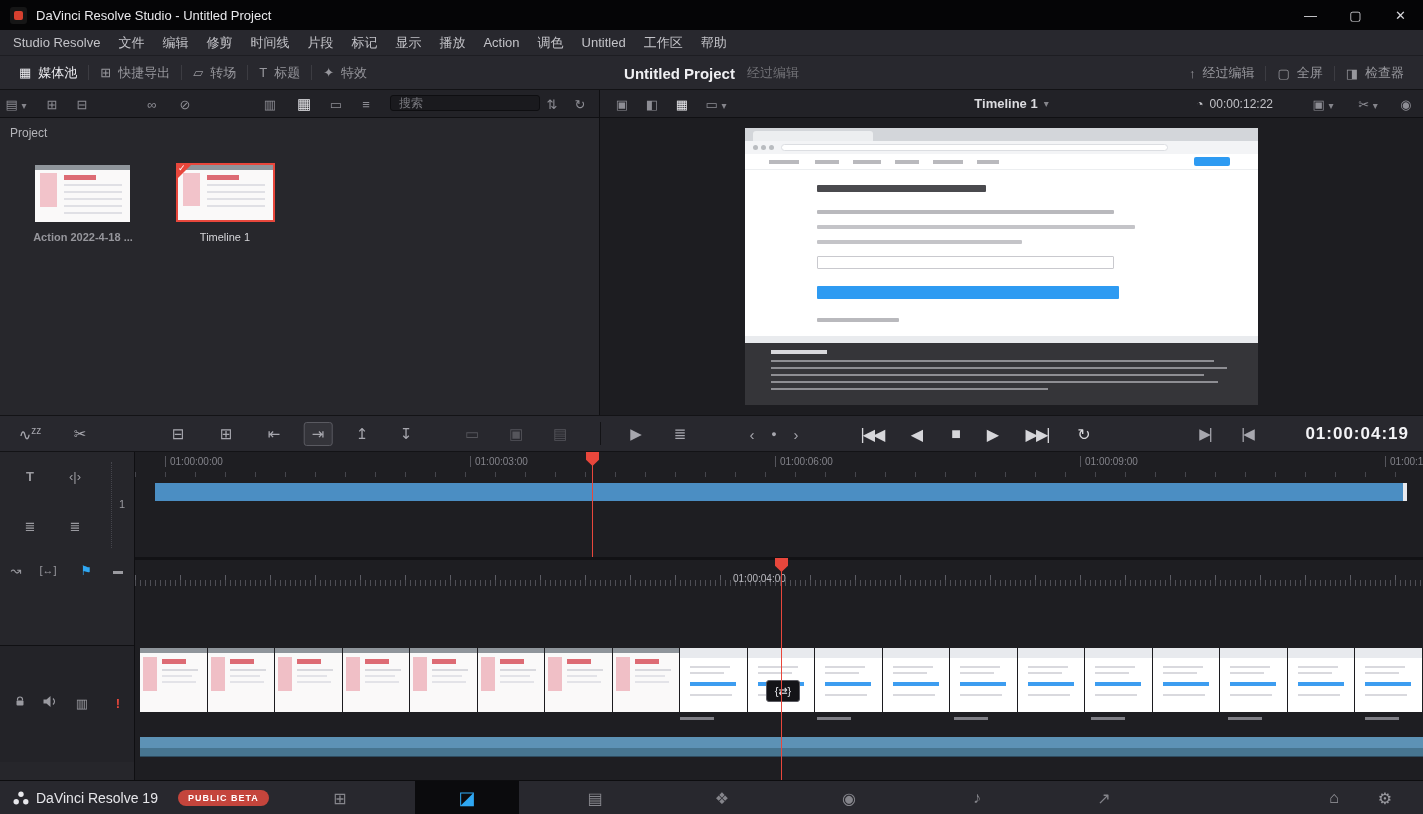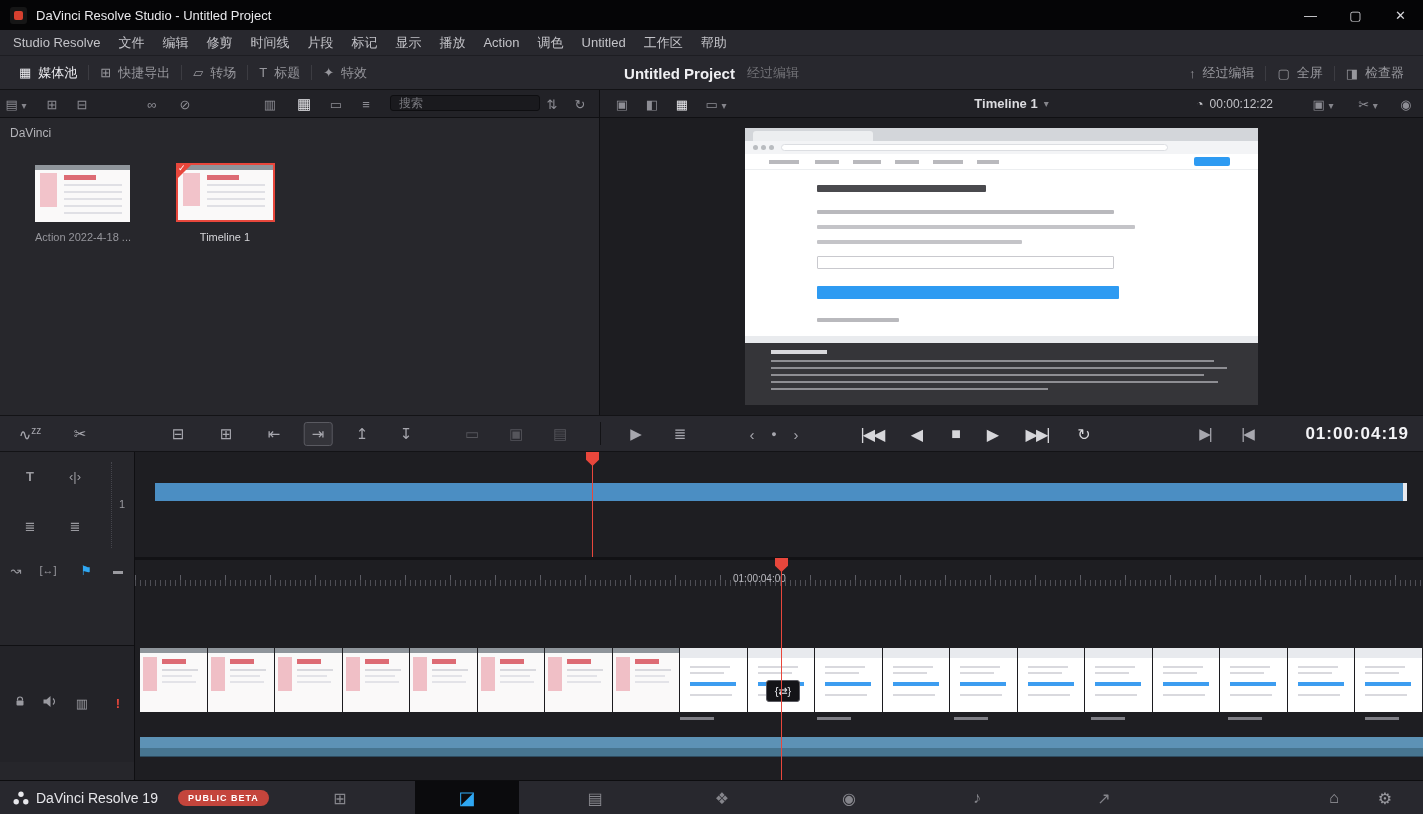--- a/index.html
+++ b/index.html
@@ -67,21 +67,21 @@
   .tm-bar   { position:absolute; top:0; left:0; right:0; height:5px; background:#8f959b; }
   .tm-side  { position:absolute; left:5%; top:14%; width:18%; height:60%; background:#f2c3ca; }
   .tm-chip  { position:absolute; left:30%; top:18%; width:34%; height:9%; background:#dd6b74; }
   .tm-lines { position:absolute; left:30%; top:34%; right:8%; bottom:14%;
               background:repeating-linear-gradient(180deg,#e0e0e5 0 2px, transparent 2px 7px); }
   .sel-badge { position:absolute; left:-2px; top:-2px; width:0; height:0;
                border-top:17px solid #e8473c; border-right:17px solid transparent; }
   .sel-check { position:absolute; left:0px; top:-2px; color:#fff; font-size:9px; }
   .clip-label { position:absolute; top:113px; text-align:center; font-size:11px; color:#96969c;
                 white-space:nowrap; overflow:hidden; }
-  .clip-label.l1 { left:8px;  width:150px; }
+  .clip-label.l1 { left:8px;  width:150px;font-weight:bold; }
   .clip-label.l2 { left:160px; width:130px; color:#d4d4d8; }
 
   .viewerpanel { position:absolute; top:118px; left:600px; right:0; height:297px; background:#1d1d21; }
   .preview { position:absolute; left:145px; top:10px; width:513px; height:277px; background:#e9ebee;
              display:flex; flex-direction:column; }
   .pv-tabs { height:13px; background:#d3d6da; position:relative; }
   .pv-tab  { position:absolute; left:8px; top:3px; width:120px; height:10px; background:#eceef0;
              border-radius:3px 3px 0 0; }
   .pv-url  { height:13px; background:#f3f4f6; position:relative; }
   .pv-dot  { position:absolute; top:4px; width:5px; height:5px; border-radius:50%; background:#b9bcc0; }
@@ -306,21 +306,21 @@
       </span>
       <span class="sic" style="left:768px">
         <span>✂</span>
         <span class="chev">▾</span>
       </span>
       <span class="sic" style="left:806px">◉</span>
     </div>
   </div>
 
   <div class="mediapool">
-    <span class="bin-label">DaVinci</span>
+    <span class="bin-label">Project</span>
     <div class="thumb t1">
       <span class="tm-bar"></span>
       <span class="tm-side"></span>
       <span class="tm-chip"></span>
       <span class="tm-lines"></span>
     </div>
     <div class="thumb t2">
       <span class="tm-bar"></span>
       <span class="tm-side"></span>
       <span class="tm-chip"></span>
@@ -425,20 +425,27 @@
           </svg></span>
       <span class="tli" style="left:50px;top:57px"><svg width="15" height="13" viewBox="0 0 15 13">
             <path d="M1 4.5h3l4-3.5v11l-4-3.5H1z" fill="#9a9aa0"></path>
             <path d="M10.5 3.5c2 1.8 2 4.2 0 6" stroke="#9a9aa0" fill="none" stroke-width="1.2"></path>
           </svg></span>
       <span class="tli" style="left:82px;top:57px">▥</span>
       <span class="tli alert" style="left:118px;top:57px">!</span>
     </div>
 
     <div class="tl-canvas">
+      <div class="ruler1">
+        <span class="rlabel" style="left:30px">01:00:00:00</span>
+        <span class="rlabel" style="left:335px">01:00:03:00</span>
+        <span class="rlabel" style="left:640px">01:00:06:00</span>
+        <span class="rlabel" style="left:945px">01:00:09:00</span>
+        <span class="rlabel" style="left:1250px">01:00:1</span>
+      </div>
       <div class="clipbar"></div>
       <div class="playhead" style="left:451px;top:0;height:105px">
         <span class="ph-cap"></span>
         <span class="ph-line" style="height:105px"></span>
       </div>
 
       <div class="tl-div"></div>
 
       <div class="ruler2"></div>
       <span class="ph2-label">01:00:04:00</span>

